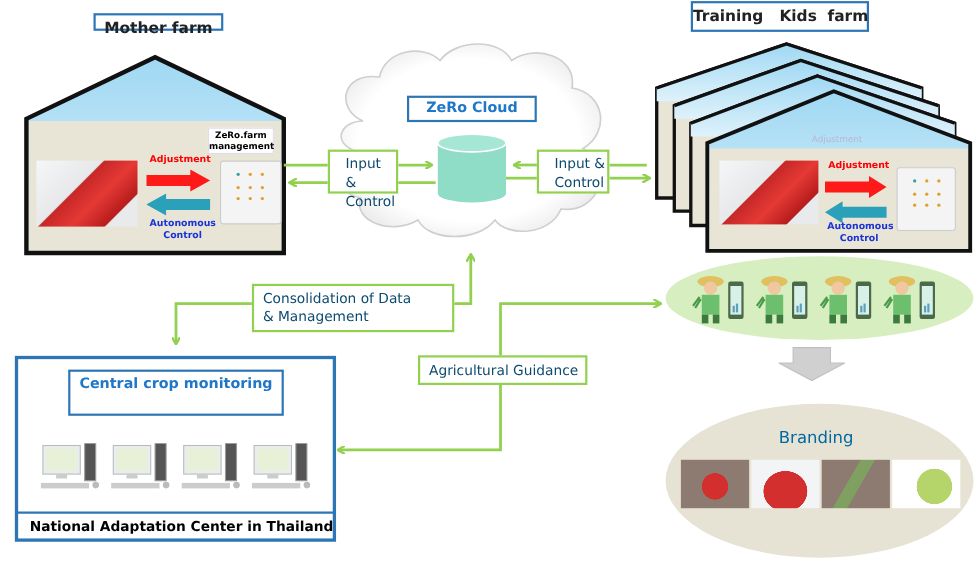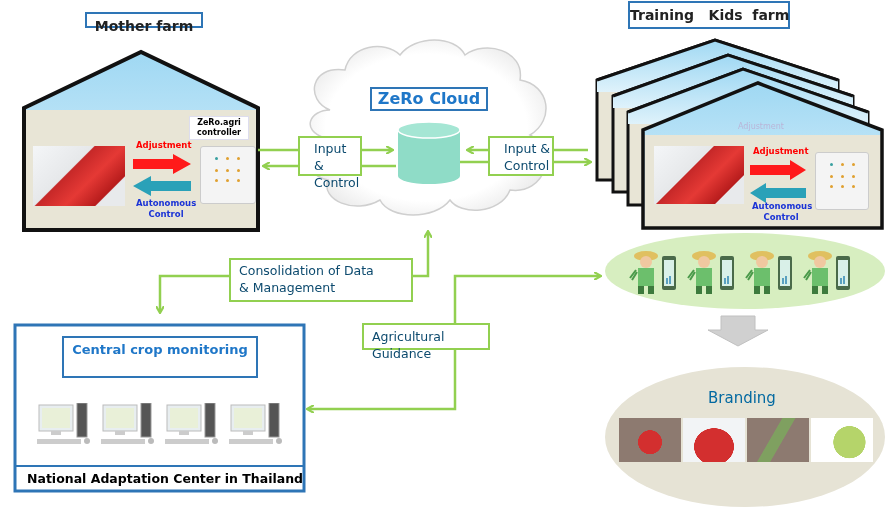--- a/index.html
+++ b/index.html
@@ -107,36 +107,36 @@
     <path d="M0,5 L40,5 L40,0 L58,10 L40,20 L40,15 L0,15 Z" fill="#ff1a1a"></path>
   </svg>
 <svg style="left:133px;top:176px;" width="60" height="22">
     <path d="M58,5 L18,5 L18,0 L0,10 L18,20 L18,15 L58,15 Z" fill="#2aa1b8"></path>
   </svg>
 <div class="auto" style="left:136px;top:198px;width:60px;">
   <div>Autonomous</div>
   <div>Control</div>
 </div>
 <div class="ctrl-label" style="left:189px;top:116px;width:60px;height:24px;padding-top:1px;">
-  <div>ZeRo.agri</div>
-  <div>controller</div>
+  <div>ZeRo.farm</div>
+  <div>management</div>
 </div>
 <div class="controller" style="left:200px;top:146px;width:54px;height:56px;">
   <div class="led" style="left:14px;top:10px;background:#3aa0a0;"></div>
     <div class="led" style="left:25px;top:10px;"></div>
     <div class="led" style="left:36px;top:10px;"></div>
   <div class="led" style="left:14px;top:22px;"></div>
     <div class="led" style="left:25px;top:22px;"></div>
     <div class="led" style="left:36px;top:22px;"></div>
   <div class="led" style="left:14px;top:32px;"></div>
     <div class="led" style="left:25px;top:32px;"></div>
     <div class="led" style="left:36px;top:32px;"></div>
 </div>
 
-<div class="blue-box" style="left:370px;top:87px;width:118px;height:24px;line-height:20px;font-size:16px;">ZeRo Cloud</div>
+<div class="blue-box" style="left:370px;top:87px;width:118px;height:24px;line-height:20px;font-size:13px;">ZeRo Cloud</div>
 <div class="label-box" style="left:298px;top:136px;width:64px;height:40px;padding:2px 0 0 14px;">
   <div>Input &amp;</div>
   <div>Control</div>
 </div>
 <div class="label-box" style="left:488px;top:136px;width:66px;height:40px;padding:2px 0 0 14px;">
   <div>Input &amp;</div>
   <div>Control</div>
 </div>
 
 <div class="title-box" style="left:628px;top:1px;width:162px;height:28px;line-height:24px;white-space:pre;">Training   Kids  farm</div>
@@ -162,21 +162,21 @@
     <div class="led" style="left:36px;top:22px;"></div>
   <div class="led" style="left:14px;top:32px;"></div>
     <div class="led" style="left:25px;top:32px;"></div>
     <div class="led" style="left:36px;top:32px;"></div>
 </div>
 
 <div class="label-box" style="left:229px;top:258px;width:184px;height:44px;padding:2px 16px 0 8px;">
   <div>Consolidation of Data</div>
   <div>&amp; Management</div>
 </div>
-<div class="label-box" style="left:362px;top:323px;width:128px;height:27px;padding:3px 0 0 8px;">Agricultural Guidance</div>
+<div class="label-box" style="left:380px;top:323px;width:154px;height:27px;padding:3px 0 0 8px;">Agricultural Guidance</div>
 
 <div class="blue-box" style="left:62px;top:336px;width:196px;height:42px;font-size:13px;line-height:17px;padding-top:3px;">
   <div>Central crop monitoring</div>
 </div>
 <div id="pcs">
     <div class="pc" style="left: 37px; top: 403px;">
       <svg width="56" height="46">
         <rect x="2" y="2" width="34" height="26" fill="#e8eef0" stroke="#bbb"></rect>
         <rect x="5" y="5" width="28" height="20" fill="#e9f0d8"></rect>
         <rect x="14" y="28" width="10" height="4" fill="#ccc"></rect>

